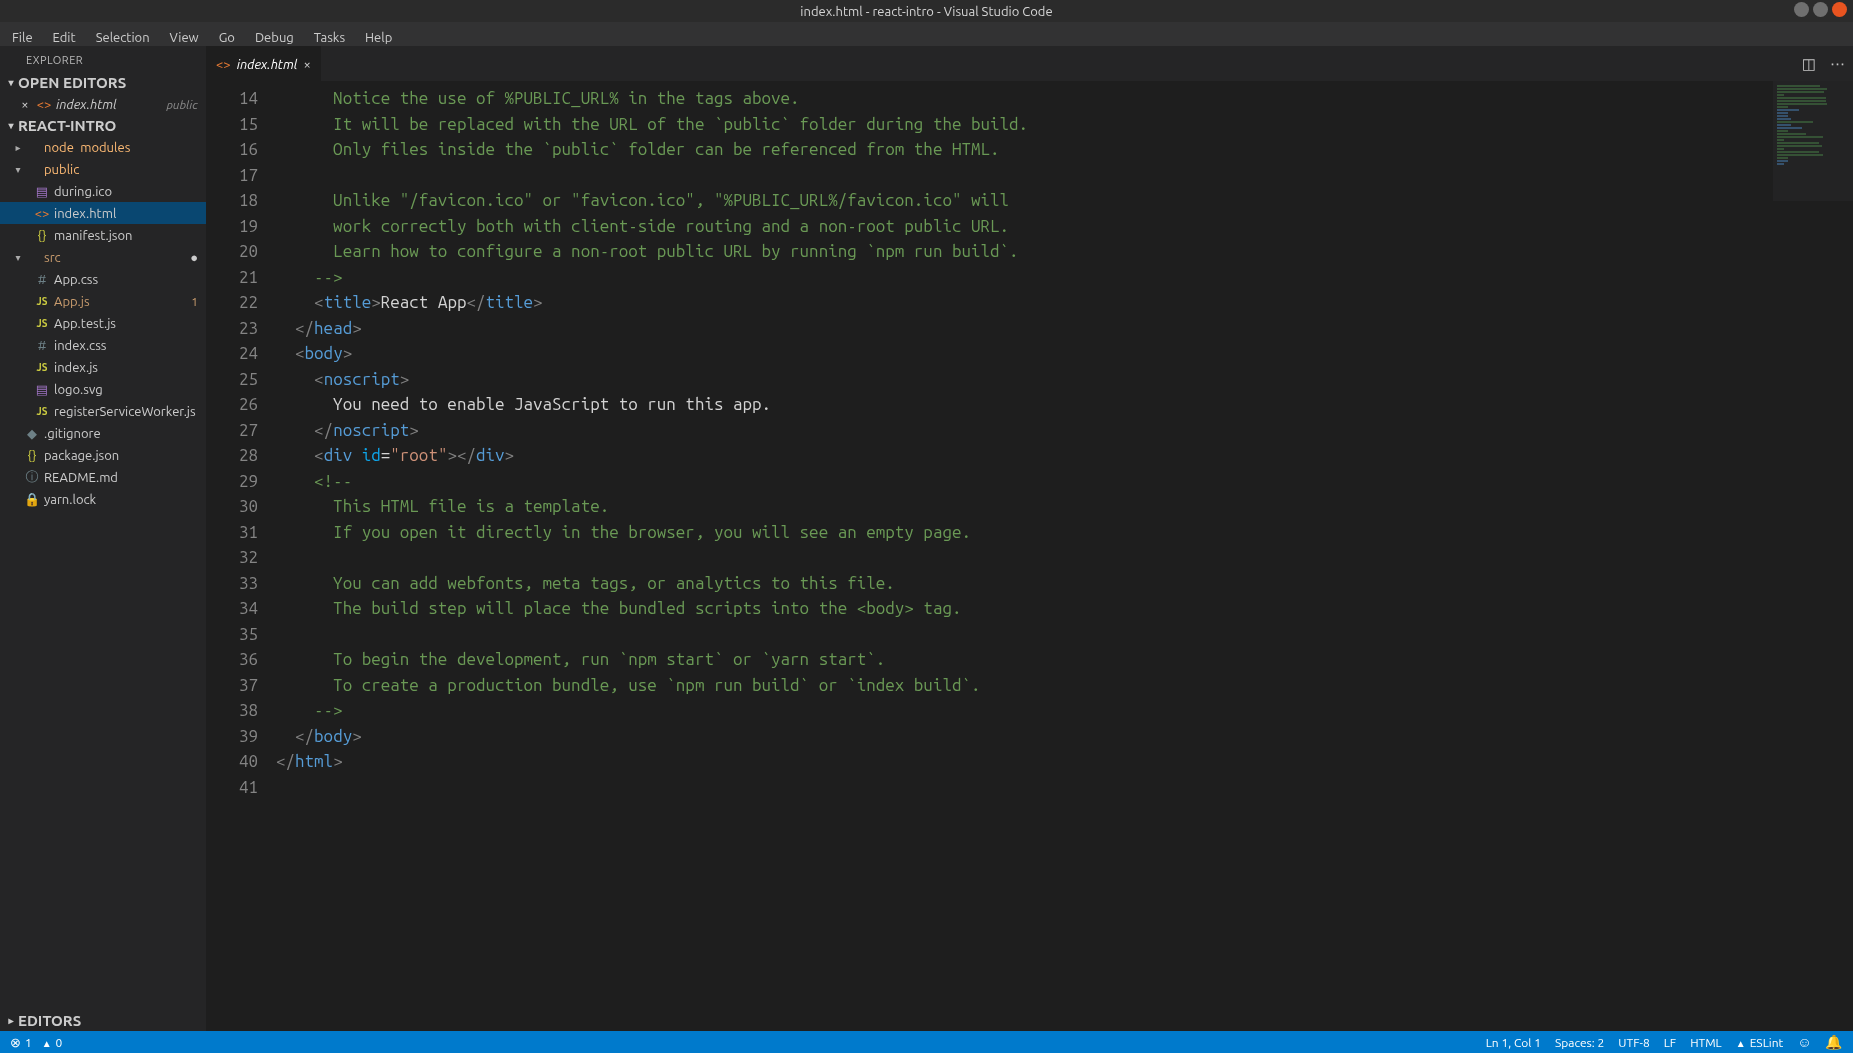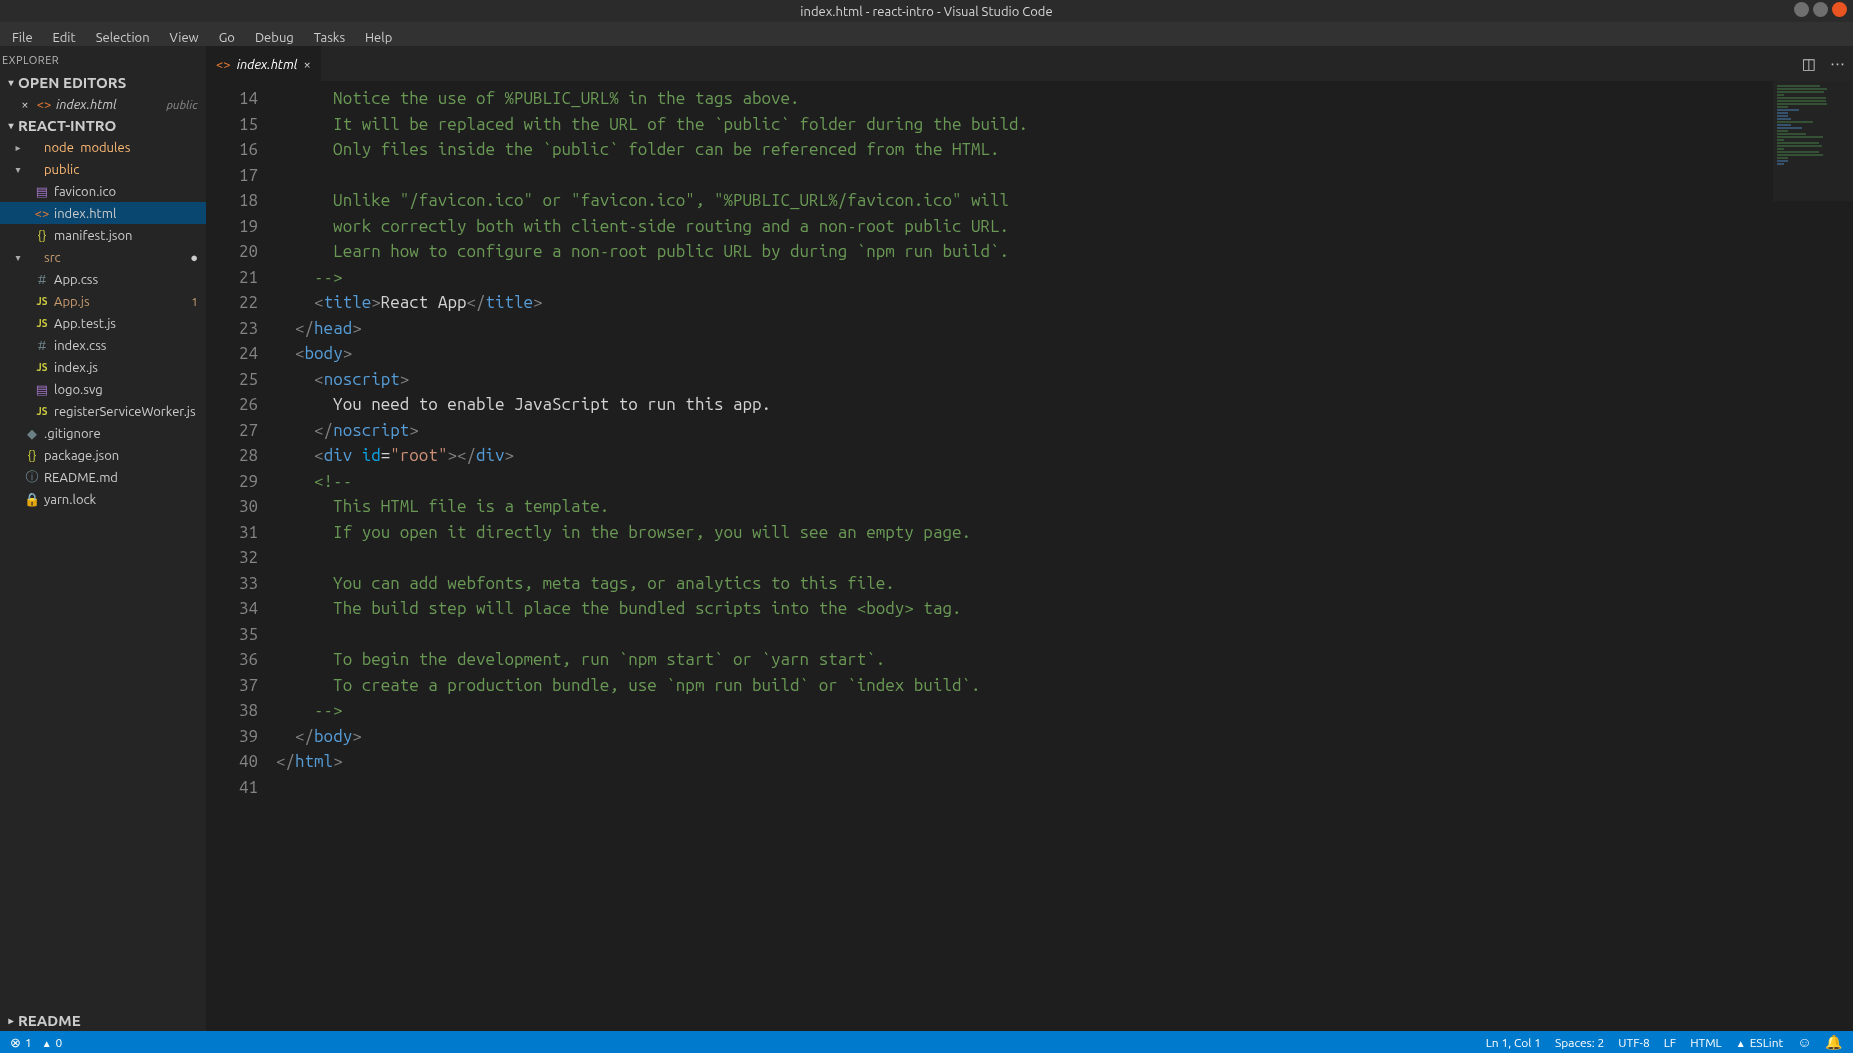--- a/index.html
+++ b/index.html
@@ -16,21 +16,21 @@
 
 #menubar { height:24px; background:#323233; color:#cccccc; display:flex; align-items:flex-end; font-size:13px; padding-left:8px; }
 #menubar span { padding:2px 10px; cursor:pointer; }
 #menubar span:first-child { padding-left:4px; }
 
 
 #main { display:flex; height:calc(100% - 22px - 24px - 22px); }
 
 
 #sidebar { width:206px; background:#252526; color:#cccccc; display:flex; flex-direction:column; font-size:13px; overflow:hidden; }
-.panel-title { font-size:11px; color:#bbbbbb; padding:8px 12px 6px 2px; letter-spacing:.5px; }
+.panel-title { font-size:11px; color:#bbbbbb; padding:8px 12px 6px 26px; letter-spacing:.5px; }
 .section-hdr { display:flex; align-items:center; padding:2px 6px 2px 6px; font-weight:700; font-size:15px; color:#cccccc; cursor:pointer; }
 .section-hdr .arr { width:10px; text-align:center; margin-right:2px; font-size:10px; color:#cccccc; }
 .section-hdr .arr.collapsed:before { content:"▸"; }
 .section-hdr .arr.expanded:before  { content:"▾"; }
 
 .row { display:flex; align-items:center; height:22px; padding-left:18px; padding-right:8px; cursor:pointer; }
 .row.selected { background:#094771; }
 .row .close { width:14px; text-align:center; color:#cccccc; font-size:13px; margin-right:4px; visibility:hidden; }
 .row.closable .close { visibility:visible; }
 .row .icon { width:16px; margin-right:4px; text-align:center; }
@@ -147,21 +147,21 @@
           <span class="label">node_modules</span>
         </div>
         <div class="row depth1 folder" style="padding-left: 12px;">
           <span class="fold">▾</span>
           <span class="icon"></span>
           <span class="label">public</span>
         </div>
         <div class="row depth2" style="padding-left: 22px;">
           <span class="fold"></span>
           <span class="icon i-img">▤</span>
-          <span class="label">favicon.ico</span>
+          <span class="label">during.ico</span>
         </div>
         <div class="row depth2 selected" style="padding-left: 22px;">
           <span class="fold"></span>
           <span class="icon i-html">&lt;&gt;</span>
           <span class="label">index.html</span>
         </div>
         <div class="row depth2" style="padding-left: 22px;">
           <span class="fold"></span>
           <span class="icon i-json">{}</span>
           <span class="label">manifest.json</span>
@@ -225,21 +225,21 @@
         </div>
         <div class="row depth1" style="padding-left: 12px;">
           <span class="fold"></span>
           <span class="icon i-lock">🔒</span>
           <span class="label">yarn.lock</span>
         </div>
       </div>
 
     <div id="outline" class="section-hdr">
       <span class="arr collapsed"></span>
-      <span>README</span>
+      <span>EDITORS</span>
     </div>
   </div>
 
   <div id="editor-area">
 
     <div id="tabs">
       <div class="tab active">
         <span class="icon">&lt;&gt;</span>
         <span class="name">index.html</span>
         <span class="x">×</span>
@@ -251,21 +251,21 @@
     </div>
 
     <div id="editor">
       <div id="gutter">14<br>15<br>16<br>17<br>18<br>19<br>20<br>21<br>22<br>23<br>24<br>25<br>26<br>27<br>28<br>29<br>30<br>31<br>32<br>33<br>34<br>35<br>36<br>37<br>38<br>39<br>40<br>41<br></div>
       <div id="code"><span class="c-cmt">      Notice the use of %PUBLIC_URL% in the tags above.</span>
 <span class="c-cmt">      It will be replaced with the URL of the `public` folder during the build.</span>
 <span class="c-cmt">      Only files inside the `public` folder can be referenced from the HTML.</span>
 <span class="c-cmt"></span>
 <span class="c-cmt">      Unlike "/favicon.ico" or "favicon.ico", "%PUBLIC_URL%/favicon.ico" will</span>
 <span class="c-cmt">      work correctly both with client-side routing and a non-root public URL.</span>
-<span class="c-cmt">      Learn how to configure a non-root public URL by during `npm run build`.</span>
+<span class="c-cmt">      Learn how to configure a non-root public URL by running `npm run build`.</span>
 <span class="c-cmt">    --&gt;</span>
 <span class="c-txt">    </span><span class="c-angle">&lt;</span><span class="c-tag">title</span><span class="c-angle">&gt;</span><span class="c-txt">React App</span><span class="c-angle">&lt;/</span><span class="c-tag">title</span><span class="c-angle">&gt;</span>
 <span class="c-txt">  </span><span class="c-angle">&lt;/</span><span class="c-tag">head</span><span class="c-angle">&gt;</span>
 <span class="c-txt">  </span><span class="c-angle">&lt;</span><span class="c-tag">body</span><span class="c-angle">&gt;</span>
 <span class="c-txt">    </span><span class="c-angle">&lt;</span><span class="c-tag">noscript</span><span class="c-angle">&gt;</span>
 <span class="c-txt">      You need to enable JavaScript to run this app.</span>
 <span class="c-txt">    </span><span class="c-angle">&lt;/</span><span class="c-tag">noscript</span><span class="c-angle">&gt;</span>
 <span class="c-txt">    </span><span class="c-angle">&lt;</span><span class="c-tag">div</span> <span class="c-attr">id</span><span class="c-txt">=</span><span class="c-str">"root"</span><span class="c-angle">&gt;</span><span class="c-angle">&lt;/</span><span class="c-tag">div</span><span class="c-angle">&gt;</span>
 <span class="c-cmt">    &lt;!--</span>
 <span class="c-cmt">      This HTML file is a template.</span>

